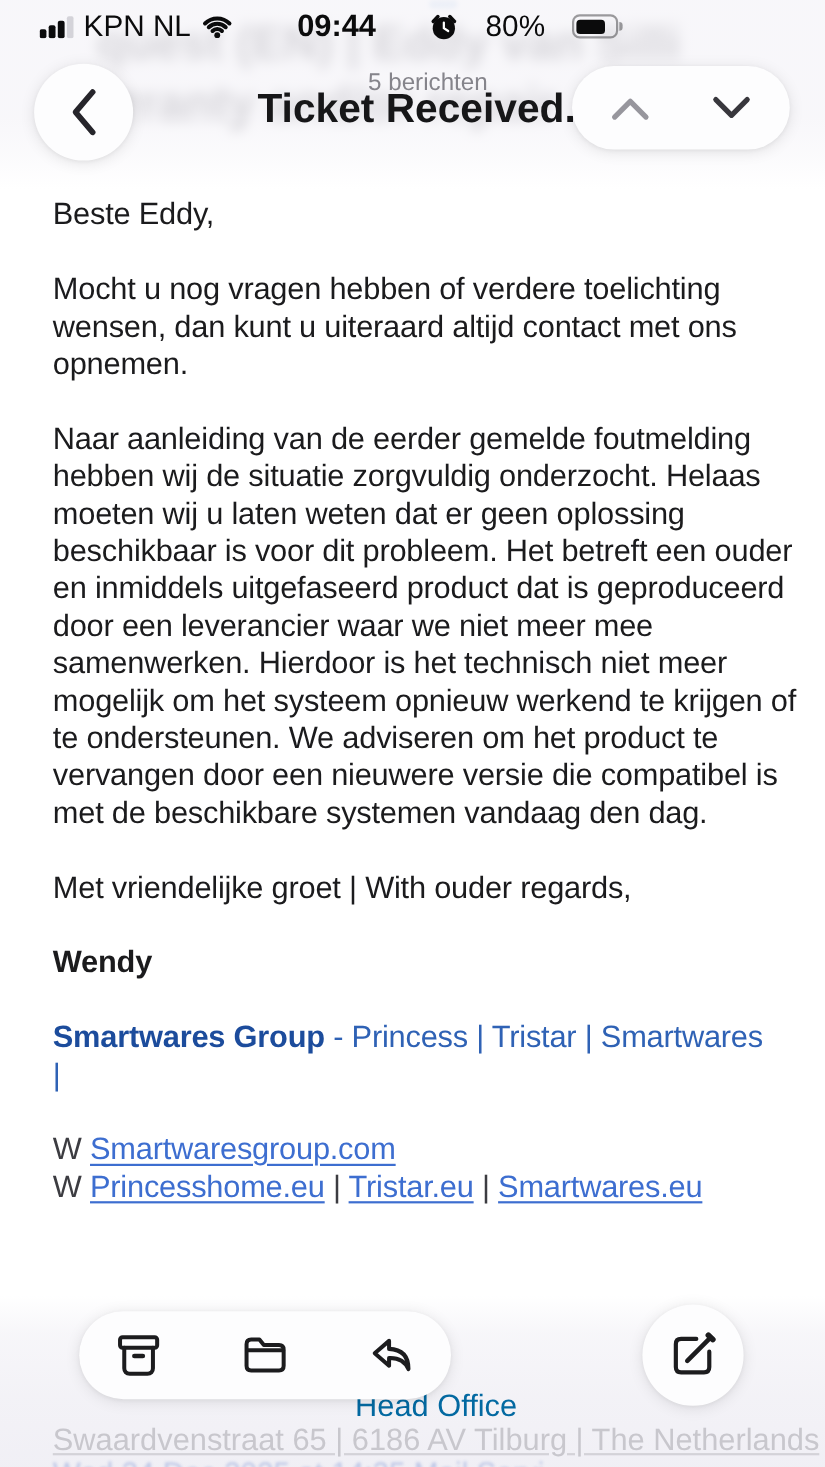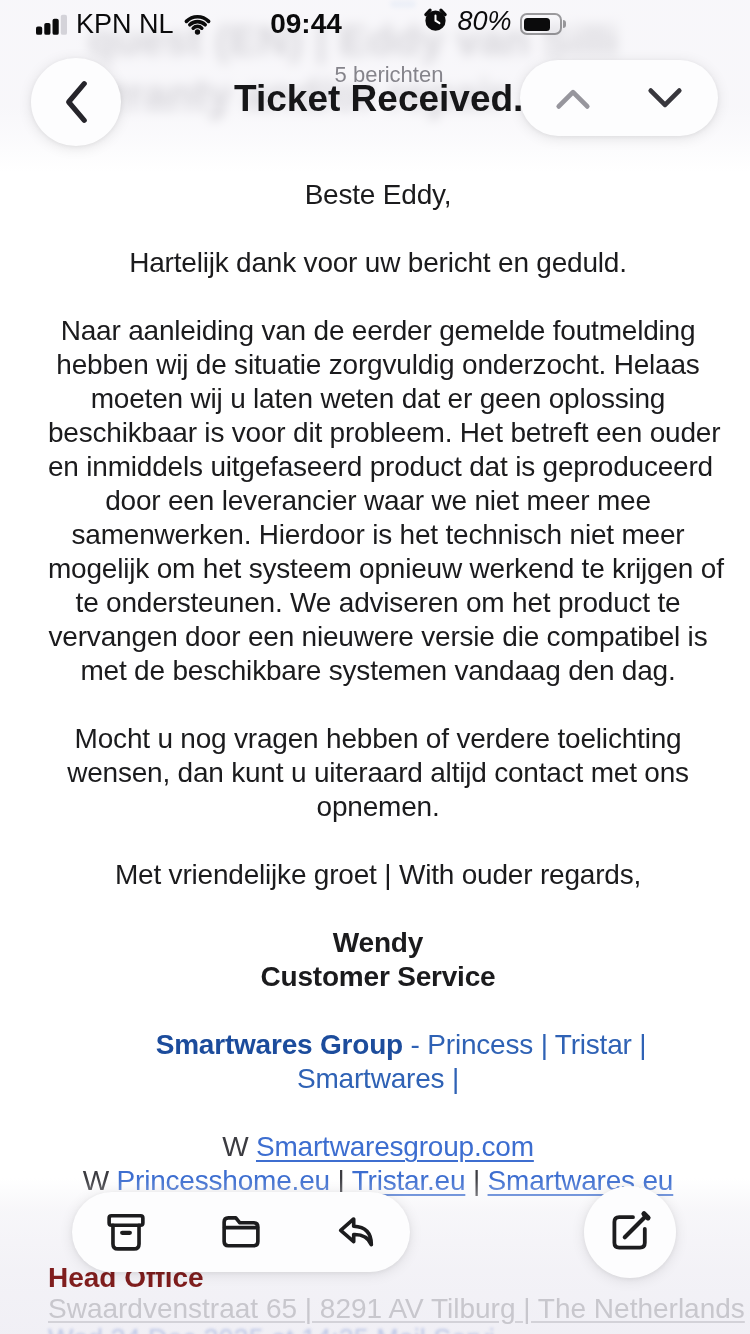--- a/index.html
+++ b/index.html
@@ -11,57 +11,57 @@
     overflow:hidden;
     color:#1b1b1d;
   }
   .screen { position:absolute; inset:0; width:750px; height:1334px; overflow:hidden; background:#fff; }
 
   
   .email-content {
     position:absolute; top:0; left:0; width:750px;
     padding:178px 42px 0 48px;
     font-size:28px; line-height:34px; letter-spacing:-0.2px;
-    color:#1b1b1d; z-index:1;text-align:center;
+    color:#1b1b1d; z-index:1;
   }
   .email-content p { margin:34px 0 0 0; }
   .email-content p:first-child { margin-top:0; }
   .pre { white-space:pre; }
   .bold { font-weight:700; }
   .block { display:block; }
-  .company-name { color:#1c4c9c; font-weight:700;margin-left:46px; }
+  .company-name { color:#1c4c9c; font-weight:700; }
   .brand { color:#2f62b5; }
   .web-prefix { color:#3c3c41; }
   .web-sep { color:#3c3c41; }
   a.link { color:#3d6ed0; text-decoration:underline; text-underline-offset:4px; text-decoration-thickness:2px; cursor:pointer; }
 
   
   .footer-block { position:absolute; left:48px; top:1262px; z-index:22; font-size:28px; line-height:31px; white-space:nowrap; }
-  .footer-heading { color:#7f1d1d; font-weight:700; }
+  .footer-heading { color:#0369a1; font-weight:400;text-align:center; }
   .footer-address { color:#c8c7cd; text-decoration:underline; text-decoration-color:#d3d2d8; text-underline-offset:3px; }
   .footer-quote { color:#bdc6e6; font-size:27px; filter:blur(1.5px); }
 
   
   .blur-layer { position:absolute; top:0; left:0; width:750px; height:170px; z-index:2; overflow:hidden; pointer-events:none; }
   .blur-line { position:absolute; font-weight:700; font-size:43px; color:#55535c; filter:blur(6px); white-space:nowrap; }
   .blur-line.l1 { top:16px; left:88px; }
   .blur-line.l2 { top:70px; left:110px; }
   .blur-chip { position:absolute; top:0; left:390px; width:26px; height:8px; background:#c8dcf2; border-radius:4px; filter:blur(2px); }
 
   .header-overlay {
     position:absolute; top:0; left:0; width:750px; height:172px; z-index:3; pointer-events:none;
     background:linear-gradient(180deg, rgba(246,245,249,0.80) 0%, rgba(246,245,249,0.80) 62%, rgba(246,245,249,0.45) 82%, rgba(246,245,249,0) 100%);
   }
 
   
   .status-bar { position:absolute; top:6px; left:0; width:592px; height:36px; z-index:10;padding-left:36px; }
   .sb-left { position:absolute; left:36px; top:0; display:flex; align-items:center; gap:9px; height:36px; }
   .sb-carrier { font-size:27px; font-weight:500; color:#0b0b0c; }
   .sb-time { position:absolute; left:0; right:0; top:2px; text-align:center; transform:translateX(10px); font-size:28px; font-weight:700; color:#0b0b0c; }
-  .sb-right { position:absolute; right:26px; top:0; display:flex; gap:8px; height:36px;font-style:italic; }
+  .sb-right { position:absolute; right:26px; top:0; display:flex; align-items:center; gap:24px; height:36px; }
   .sb-percent { font-size:27px; font-weight:400; color:#0b0b0c; }
   .battery { display:flex; align-items:center; }
   .bat-body { width:42px; height:22px; border:2px solid rgba(15,15,17,0.40); border-radius:7px; padding:2.5px; }
   .bat-fill { display:block; height:100%; width:80%; background:#0b0b0c; border-radius:3.5px; }
   .bat-nub { width:3px; height:8px; background:rgba(15,15,17,0.40); border-radius:0 3px 3px 0; margin-left:1.5px; }
 
   
   .nav { position:absolute; top:0; left:0; width:750px; height:172px; z-index:11;margin-top:16px; }
   .pill { background:#fdfdfe; box-shadow:0 2px 14px rgba(0,0,0,0.10), 0 1px 4px rgba(0,0,0,0.05); }
   .back-btn { position:absolute; left:31px; top:42px; width:90px; height:88px; border-radius:50%; border:none; display:flex; align-items:center; justify-content:center; cursor:pointer; }
@@ -80,48 +80,46 @@
   .compose-btn { position:absolute; left:584px; top:1186px; width:92px; height:92px; border-radius:50%; border:none; z-index:30; display:flex; align-items:center; justify-content:center; cursor:pointer; }
   .icon-stroke { stroke:#1c1c1e; fill:none; stroke-width:1.9; stroke-linecap:round; stroke-linejoin:round; }
 </style>
 </head>
 <body>
 
 <div class="screen">
 
   <div class="email-content">
     <p>Beste Eddy,</p>
-    <p>Hartelijk dank voor uw bericht en geduld.</p>
+    <p class="pre">Mocht u nog vragen hebben of verdere toelichting
+wensen, dan kunt u uiteraard altijd contact met ons
+opnemen.</p>
     <p class="pre">Naar aanleiding van de eerder gemelde foutmelding
 hebben wij de situatie zorgvuldig onderzocht. Helaas
 moeten wij u laten weten dat er geen oplossing
 beschikbaar is voor dit probleem. Het betreft een ouder
 en inmiddels uitgefaseerd product dat is geproduceerd
 door een leverancier waar we niet meer mee
 samenwerken. Hierdoor is het technisch niet meer
 mogelijk om het systeem opnieuw werkend te krijgen of
 te ondersteunen. We adviseren om het product te
 vervangen door een nieuwere versie die compatibel is
 met de beschikbare systemen vandaag den dag.</p>
-    <p class="pre">Mocht u nog vragen hebben of verdere toelichting
-wensen, dan kunt u uiteraard altijd contact met ons
-opnemen.</p>
     <p>Met vriendelijke groet | With ouder regards,</p>
     <p class="bold">
       <span class="block">Wendy</span>
-      <span class="block">Customer Service</span>
     </p>
     <p><span class="company-name">Smartwares Group</span><span class="brand"> - </span><span class="brand">Princess | Tristar | Smartwares |</span><br></p>
     <p><span class="web-prefix">W</span> <a class="link">Smartwaresgroup.com</a></p>
     <p style="margin-top:0;"><span class="web-prefix">W</span> <a class="link">Princesshome.eu</a><span class="web-sep"> | </span><a class="link">Tristar.eu</a><span class="web-sep"> | </span><a class="link">Smartwares.eu</a></p>
   </div>
 
   <div class="footer-block">
     <div class="footer-heading">Head Office</div>
-    <div class="footer-address">Swaardvenstraat 65 | 8291 AV Tilburg | The Netherlands</div>
+    <div class="footer-address">Swaardvenstraat 65 | 6186 AV Tilburg | The Netherlands</div>
     <div class="footer-quote">Wed 24 Dec 2025 at 14:35 Mail Servi</div>
   </div>
 
   <div class="blur-layer">
     <div class="blur-chip"></div>
     <div class="blur-line l1">quest (EN) | Eddy van Silli</div>
     <div class="blur-line l2">rranty and/or repair</div>
   </div>
   <div class="header-overlay"></div>
 

